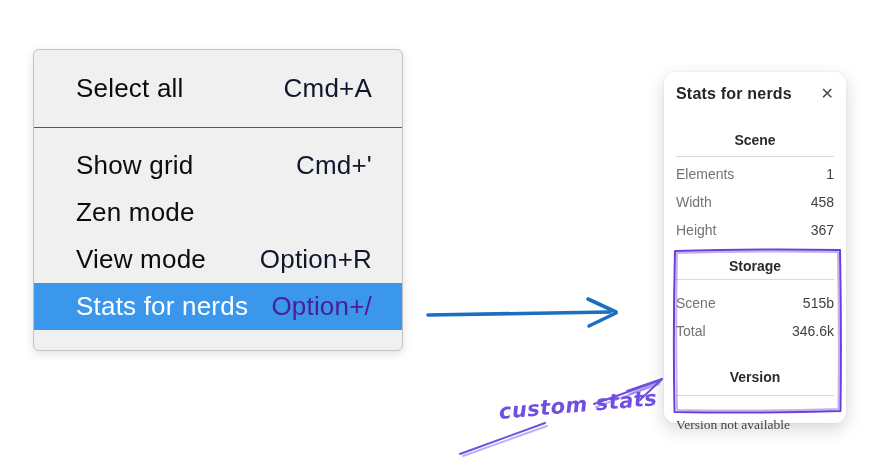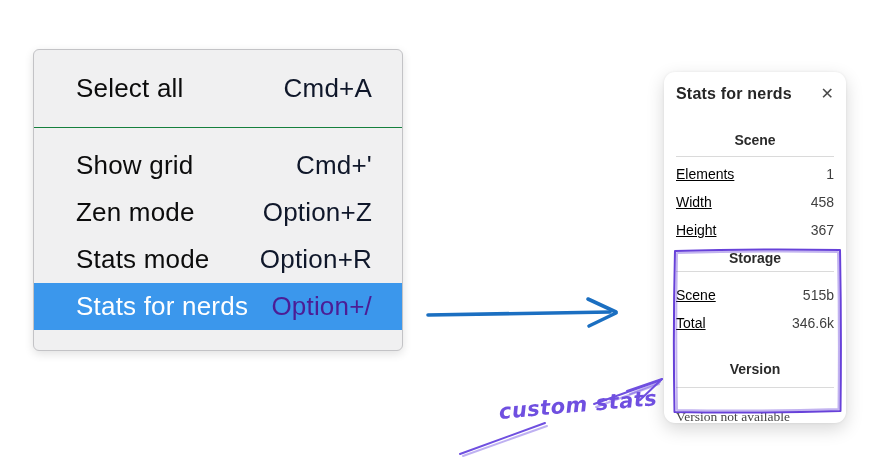--- a/index.html
+++ b/index.html
@@ -33,30 +33,30 @@
     background:#ffffff;border-radius:11px;
     box-shadow:0 6px 18px rgba(0,0,0,.16),0 0 3px rgba(0,0,0,.07);
     box-sizing:border-box;padding:11px 12px 12px;
     font-size:14px;color:#454545;
   }
   .panel-title-row{display:flex;justify-content:space-between;align-items:center;height:22px;}
   .panel-title{font-weight:bold;font-size:16px;color:#262626;letter-spacing:.2px;}
   .close-btn{font-size:16px;color:#4a4a4a;line-height:1;font-weight:400;}
   .sec-header{text-align:center;font-weight:bold;font-size:14px;color:#2b2b2b;height:20px;line-height:20px;}
   .sec-header.scene{margin-top:25px;}
-  .sec-header.storage{margin-top:4px;}
+  .sec-header.storage{margin-top:12px;}
   .sec-header.version{margin-top:22px;}
   .divider{border:none;border-top:1px solid #dadada;margin:0;}
   .divider.d-scene{margin-top:6px;}
   .divider.d-storage{margin-top:3px;}
   .divider.d-version{margin-top:8px;}
   .stat-row{height:28px;display:flex;justify-content:space-between;align-items:center;}
   .stat-row.first{margin-top:3px;}
   .stat-row.g-top{margin-top:9px;}
-  .stat-label{color:#000000;text-decoration:underline;}
+  .stat-label{color:#737373;}
   .stat-value{color:#3f3f3f;}
   .version-note{margin-top:15px;height:28px;display:flex;align-items:center;font-size:13.5px;color:#464646;font-family:Liberation Serif, serif;}
 
   
   svg.overlay{position:absolute;left:0;top:0;width:873px;height:461px;pointer-events:none;}
   svg.overlay [data-interactable="true"]{pointer-events:auto;}
   .blue-stroke{stroke:var(--arrow-blue,#1b6fc1);stroke-width:3.6;fill:none;stroke-linecap:round;stroke-linejoin:round;}
   .violet-stroke{stroke:var(--violet,#6f4fe0);stroke-width:2;fill:none;stroke-linecap:round;stroke-linejoin:round;}
   .violet-stroke.echo{opacity:.45;}
   .violet-box{stroke:var(--violet-dark,#6741d9);stroke-width:2;fill:none;stroke-linecap:round;stroke-linejoin:round;}
@@ -79,24 +79,23 @@
       <span class="shortcut" data-interactable="false">Cmd+A</span>
     </div>
   </div>
   <div class="menu-section second" data-interactable="false">
     <div class="menu-row" data-interactable="true">
       <span data-interactable="false">Show grid</span>
       <span class="shortcut" data-interactable="false">Cmd+'</span>
     </div>
     <div class="menu-row" data-interactable="true">
       <span data-interactable="false">Zen mode</span>
-      <span class="shortcut" data-interactable="false">Option+Z</span>
     </div>
     <div class="menu-row" data-interactable="true">
-      <span data-interactable="false">Stats mode</span>
+      <span data-interactable="false">View mode</span>
       <span class="shortcut" data-interactable="false">Option+R</span>
     </div>
     <div class="menu-row highlighted" data-interactable="true">
       <span data-interactable="false">Stats for nerds</span>
       <span class="shortcut" data-interactable="false">Option+/</span>
     </div>
   </div>
 </div>
 
 <div class="stats-panel" data-interactable="false">

